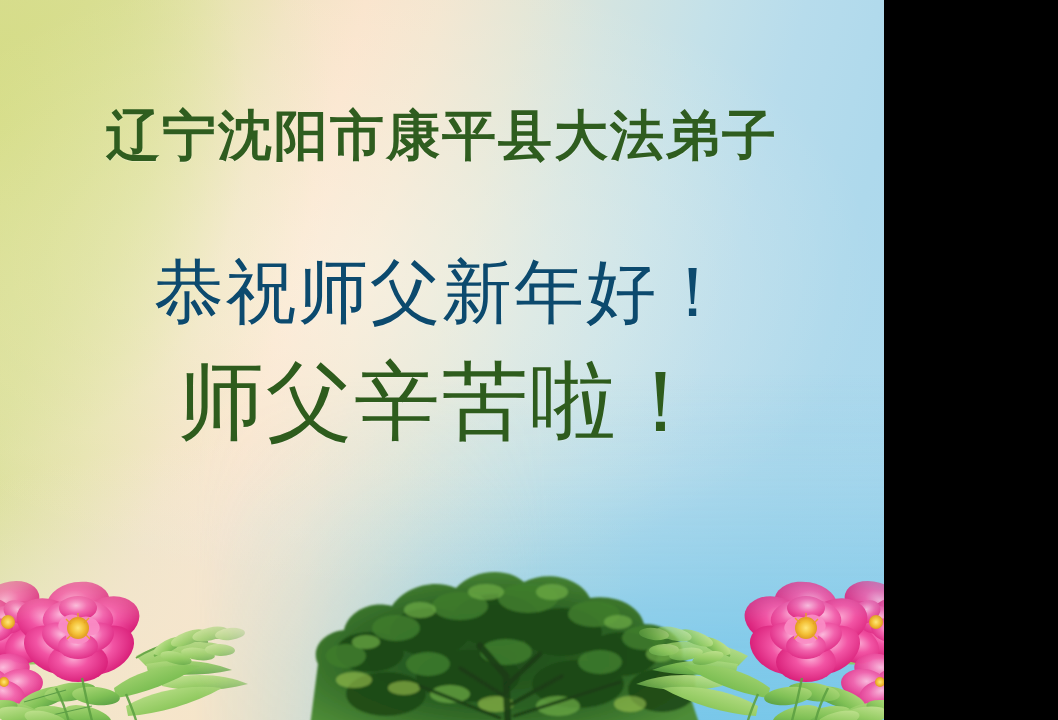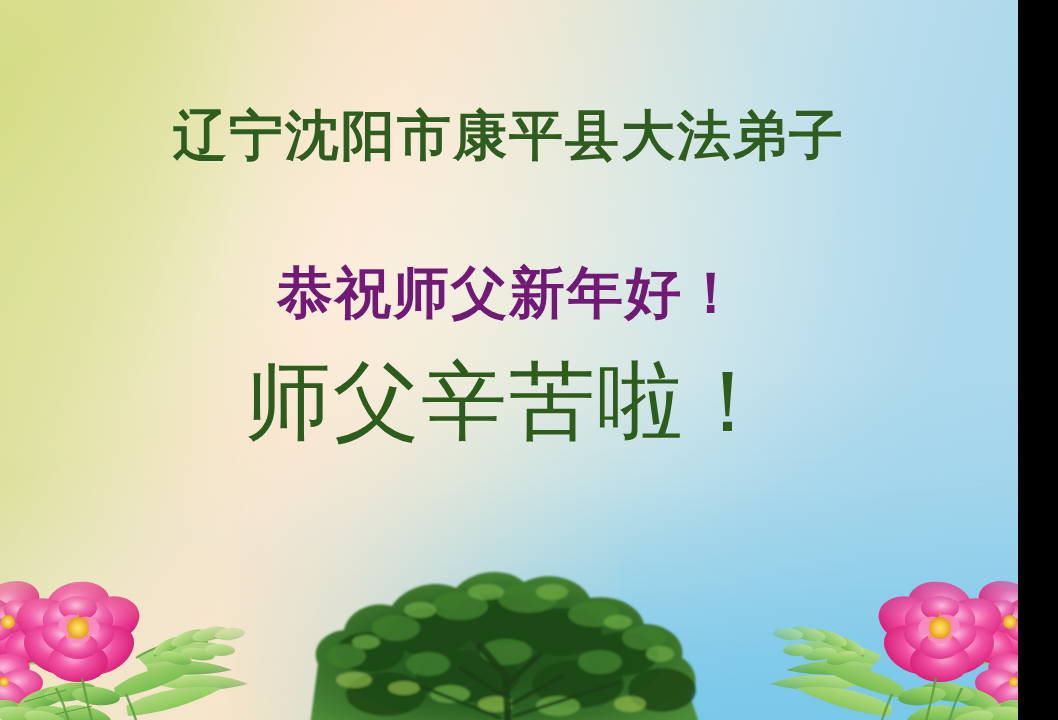--- a/index.html
+++ b/index.html
@@ -2,21 +2,21 @@
 <html><head>
 <meta charset="utf-8">
 <style>
   html, body {
     margin: 0;
     padding: 0;
     background: #000;
   }
   #card {
     position: relative;
-    width: 1018px;
+    width: 884px;
     height: 720px;
     overflow: hidden;
     font-family: "DejaVu Serif", "Liberation Serif", serif;
     background: #cfe3ee;
   }
 
   
   .bg-base {
     position: absolute;
     inset: 0;
@@ -93,25 +93,25 @@
     letter-spacing: 2px;
     color: #2f5d1f;
     font-family: "DejaVu Serif", "Liberation Serif", serif;
     text-shadow: 0 1px 0 rgba(255,255,255,0.25);
   }
   .line-greet1 {
     position: absolute;
     top: 243px;
     left: 0; right: 0;
     text-align: center;
-    font-size: 56px;
+    font-size: 70px;
     line-height: 98px;
-    font-weight: 700;
+    font-weight: 400;
     letter-spacing: 2px;
-    color: #701a75;
+    color: #0c4a6e;
     text-shadow: 0 1px 0 rgba(255,255,255,0.2);
   }
   .line-greet2 {
     position: absolute;
     top: 352px;
     left: 0; right: 0;
     text-align: center;
     font-size: 86px;
     line-height: 98px;
     font-weight: 400;

